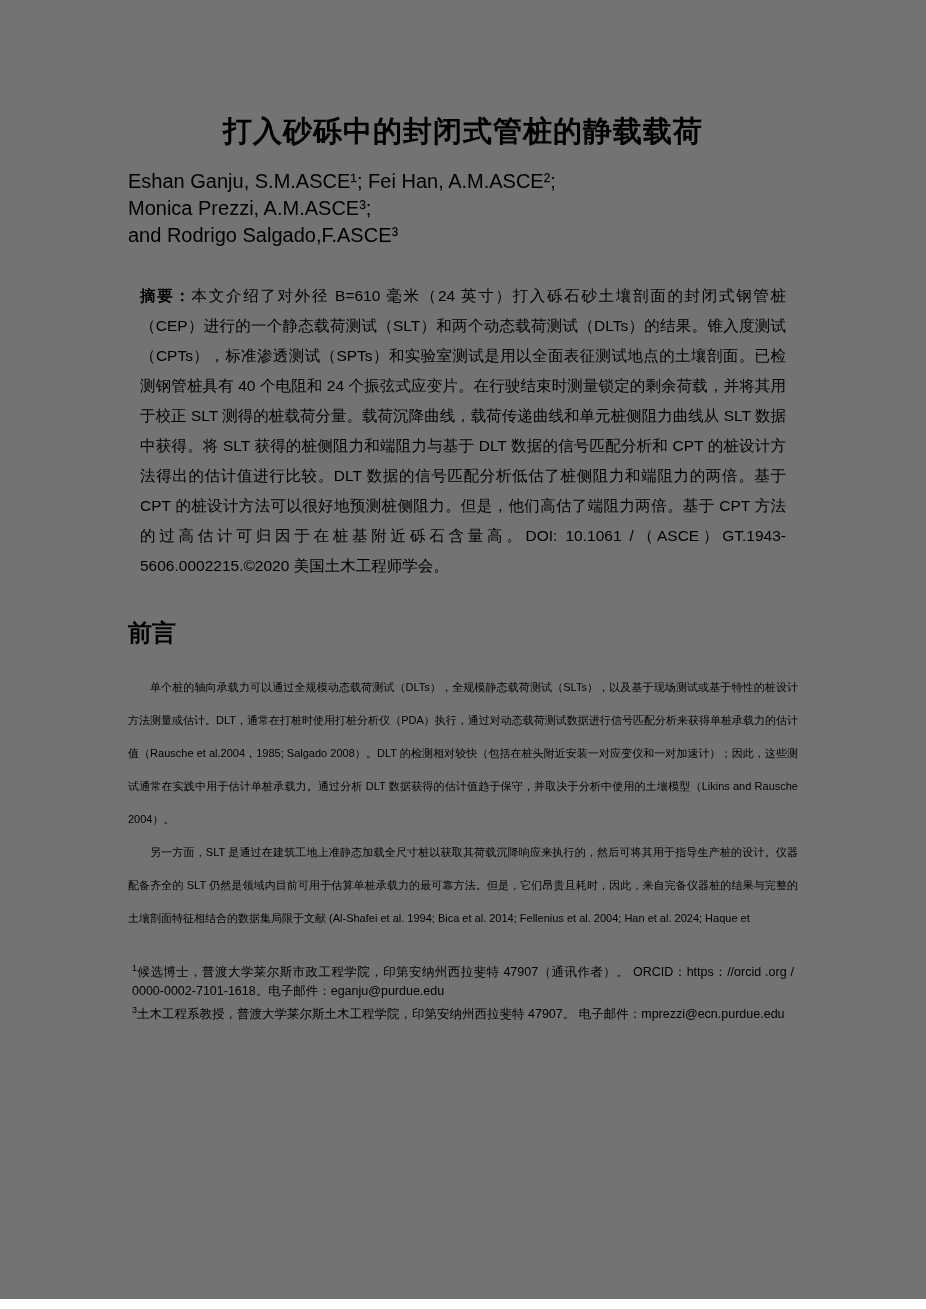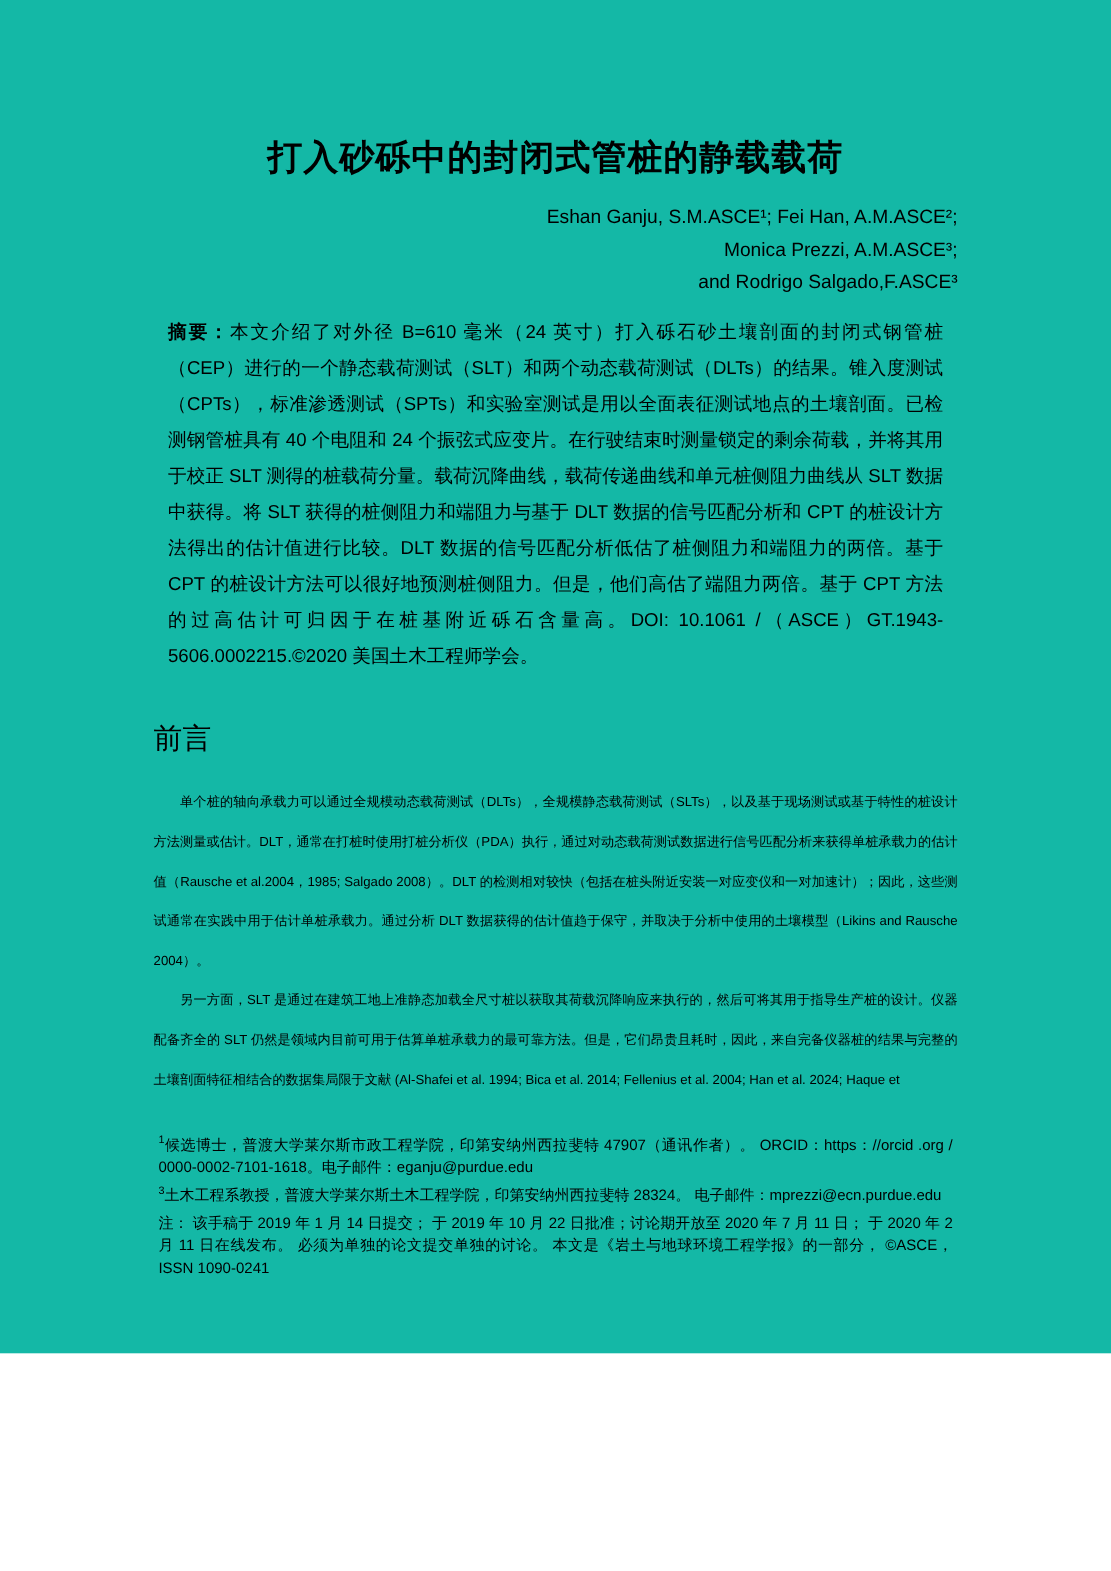--- a/index.html
+++ b/index.html
@@ -3,54 +3,54 @@
 <meta charset="utf-8">
 <style>
   html, body {
     margin: 0;
     padding: 0;
     background: #ffffff;
   }
   .page {
     position: relative;
     width: 926px;
-    height: 1128px;
-    background: #14b8a6;
+    height: 1299px;
+    background: #737373;
     box-sizing: border-box;
     padding: 112px 128px 40px 128px;
     font-family: "Liberation Sans", "DejaVu Sans", sans-serif;
     color: #000000;
     overflow: hidden;
   }
   .title {
     margin: 0 0 16px 0;
     font-size: 29px;
     font-weight: 700;
     text-align: center;
     letter-spacing: 1px;
   }
   .authors {
-    text-align: right;
-    font-size: 16px;
+    text-align: left;
+    font-size: 20px;
     line-height: 27px;
-    margin-bottom: 14px;
+    margin-bottom: 32px;
   }
   .abstract {
     margin: 12px;
     font-size: 15.5px;
     line-height: 30px;
     text-align: justify;
   }
   .abstract-label {
     font-weight: 700;
   }
   .section-heading {
     margin: 36px 0 22px 0;
     font-size: 24px;
-    font-weight: 400;
+    font-weight: 700;
   }
   .body-para {
     margin: 0;
     font-size: 11px;
     line-height: 33px;
     text-align: justify;
     text-indent: 2em;
   }
   .footnotes {
     margin-top: 28px;
@@ -85,17 +85,16 @@
   <p class="abstract"><span class="abstract-label">摘要：</span><span>本文介绍了对外径 B=610 毫米（24 英寸）打入砾石砂土壤剖面的封闭式钢管桩（CEP）进行的一个静态载荷测试（SLT）和两个动态载荷测试（DLTs）的结果。锥入度测试（CPTs），标准渗透测试（SPTs）和实验室测试是用以全面表征测试地点的土壤剖面。已检测钢管桩具有 40 个电阻和 24 个振弦式应变片。在行驶结束时测量锁定的剩余荷载，并将其用于校正 SLT 测得的桩载荷分量。载荷沉降曲线，载荷传递曲线和单元桩侧阻力曲线从 SLT 数据中获得。将 SLT 获得的桩侧阻力和端阻力与基于 DLT 数据的信号匹配分析和 CPT 的桩设计方法得出的估计值进行比较。DLT 数据的信号匹配分析低估了桩侧阻力和端阻力的两倍。基于 CPT 的桩设计方法可以很好地预测桩侧阻力。但是，他们高估了端阻力两倍。基于 CPT 方法的过高估计可归因于在桩基附近砾石含量高。DOI: 10.1061 /（ASCE）GT.1943-5606.0002215.©2020 美国土木工程师学会。</span></p>
 
   <h2 class="section-heading">前言</h2>
 
   <p class="body-para">单个桩的轴向承载力可以通过全规模动态载荷测试（DLTs），全规模静态载荷测试（SLTs），以及基于现场测试或基于特性的桩设计方法测量或估计。DLT，通常在打桩时使用打桩分析仪（PDA）执行，通过对动态载荷测试数据进行信号匹配分析来获得单桩承载力的估计值（Rausche et al.2004，1985; Salgado 2008）。DLT 的检测相对较快（包括在桩头附近安装一对应变仪和一对加速计）；因此，这些测试通常在实践中用于估计单桩承载力。通过分析 DLT 数据获得的估计值趋于保守，并取决于分析中使用的土壤模型（Likins and Rausche 2004）。</p>
 
   <p class="body-para">另一方面，SLT 是通过在建筑工地上准静态加载全尺寸桩以获取其荷载沉降响应来执行的，然后可将其用于指导生产桩的设计。仪器配备齐全的 SLT 仍然是领域内目前可用于估算单桩承载力的最可靠方法。但是，它们昂贵且耗时，因此，来自完备仪器桩的结果与完整的土壤剖面特征相结合的数据集局限于文献 (Al-Shafei et al. 1994; Bica et al. 2014; Fellenius et al. 2004; Han et al. 2024; Haque et</p>
 
   <div class="footnotes">
     <p class="footnote"><sup>1</sup><span>候选博士，普渡大学莱尔斯市政工程学院，印第安纳州西拉斐特 47907（通讯作者）。 ORCID：https：//orcid .org / 0000-0002-7101-1618。电子邮件：eganju@purdue.edu</span></p>
-    <p class="footnote"><sup>3</sup><span>土木工程系教授，普渡大学莱尔斯土木工程学院，印第安纳州西拉斐特 28324。 电子邮件：mprezzi@ecn.purdue.edu</span></p>
-    <p class="footnote note">注： 该手稿于 2019 年 1 月 14 日提交； 于 2019 年 10 月 22 日批准；讨论期开放至 2020 年 7 月 11 日； 于 2020 年 2 月 11 日在线发布。 必须为单独的论文提交单独的讨论。 本文是《岩土与地球环境工程学报》的一部分， ©ASCE， ISSN 1090-0241</p>
+    <p class="footnote"><sup>3</sup><span>土木工程系教授，普渡大学莱尔斯土木工程学院，印第安纳州西拉斐特 47907。 电子邮件：mprezzi@ecn.purdue.edu</span></p>
   </div>
 
 </div>
 
 </body></html>

